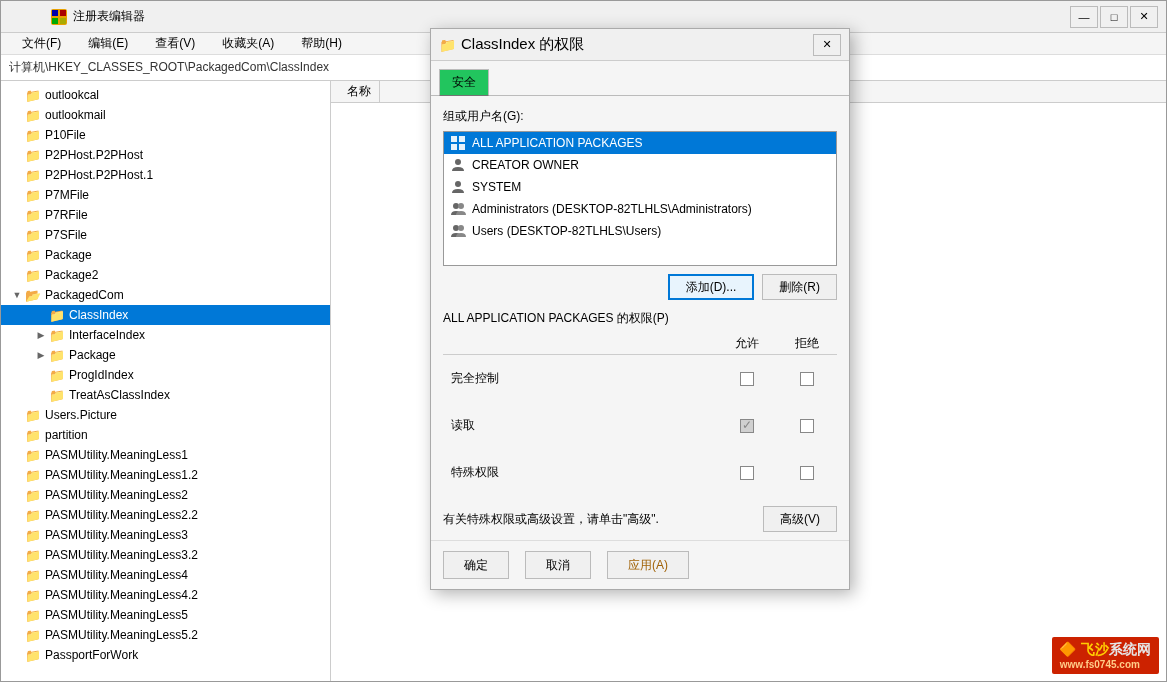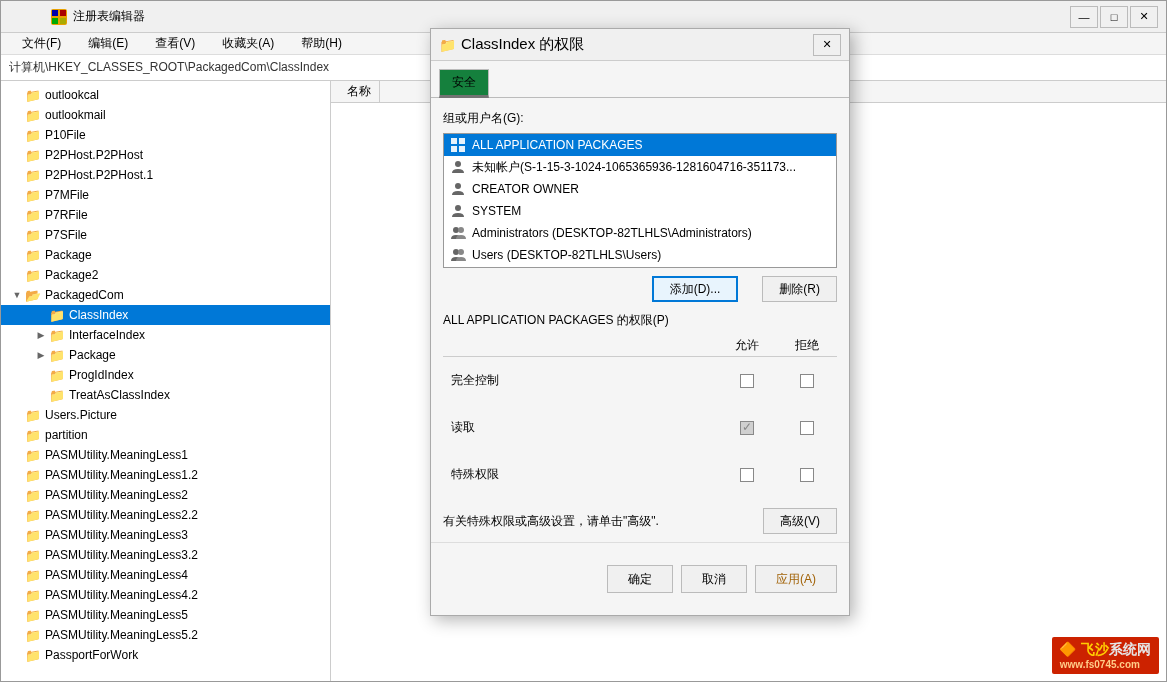--- a/index.html
+++ b/index.html
@@ -231,22 +231,22 @@
     .dialog-tab {
       padding: 4px 12px;
       font-size: 12px;
       cursor: pointer;
       border: 1px solid #bbb;
       border-bottom: none;
       background: #e0e0e0;
       margin-right: 2px;
     }
     .dialog-tab.active {
-      background: #15803d;
-      border-bottom: 3px solid #737373;
+      background: #22c55e;
+      border-bottom: 1px solid #737373;
       margin-bottom: -1px;
       z-index: 1;
     }
 
     
     .dialog-content {
       padding: 12px 12px 8px 12px;
     }
 
     .section-label {
@@ -292,21 +292,20 @@
     .perm-btn {
       height: 26px;
       padding: 0 16px;
       font-size: 12px;
       background: #f0f0f0;
       border: 1px solid #bbb;
       cursor: pointer;
       display: flex;
       align-items: center;
       justify-content: center;
-      margin-left: 16px;
     }
     .perm-btn.highlighted {
       border: 2px solid #0078d7;
       background: #e8f4fd;
     }
 
     
     .perm-section-label {
       font-size: 12px;
       color: #000;
@@ -370,23 +369,23 @@
       margin-top: 8px;
     }
     .advanced-label {
       font-size: 12px;
       color: #000;
     }
 
     
     .dialog-bottom {
       display: flex;
-      justify-content: flex-end;
-      gap: 8px;
-      padding: 22px 12px;
+      justify-content: flex-start;
+      gap: 16px;
+      padding: 10px 12px;
       border-top: 1px solid #ddd;
     }
     .bottom-btn {
       height: 28px;
       padding: 0 20px;
       font-size: 12px;
       background: #f0f0f0;
       border: 1px solid #bbb;
       cursor: pointer;
     }
@@ -633,29 +632,20 @@
           <svg width="16" height="16" viewBox="0 0 16 16">
             <rect x="1" y="1" width="6" height="6" fill="white" opacity="0.9"></rect>
             <rect x="9" y="1" width="6" height="6" fill="white" opacity="0.9"></rect>
             <rect x="1" y="9" width="6" height="6" fill="white" opacity="0.9"></rect>
             <rect x="9" y="9" width="6" height="6" fill="white" opacity="0.9"></rect>
           </svg>
         </span>
         <span>ALL APPLICATION PACKAGES</span>
       </div>
 
-      <div class="user-item">
-        <span class="user-icon">
-          <svg width="16" height="16" viewBox="0 0 16 16">
-            <circle cx="8" cy="5" r="3" fill="#666"></circle>
-            <path d="M2 14 Q2 10 8 10 Q14 10 14 14" fill="#666"></path>
-          </svg>
-        </span>
-        <span>未知帐户(S-1-15-3-1024-1065365936-1281604716-351173...</span>
-      </div>
 
       <div class="user-item">
         <span class="user-icon">
           <svg width="16" height="16" viewBox="0 0 16 16">
             <circle cx="8" cy="5" r="3" fill="#666"></circle>
             <path d="M2 14 Q2 10 8 10 Q14 10 14 14" fill="#666"></path>
           </svg>
         </span>
         <span>CREATOR OWNER</span>
       </div>

